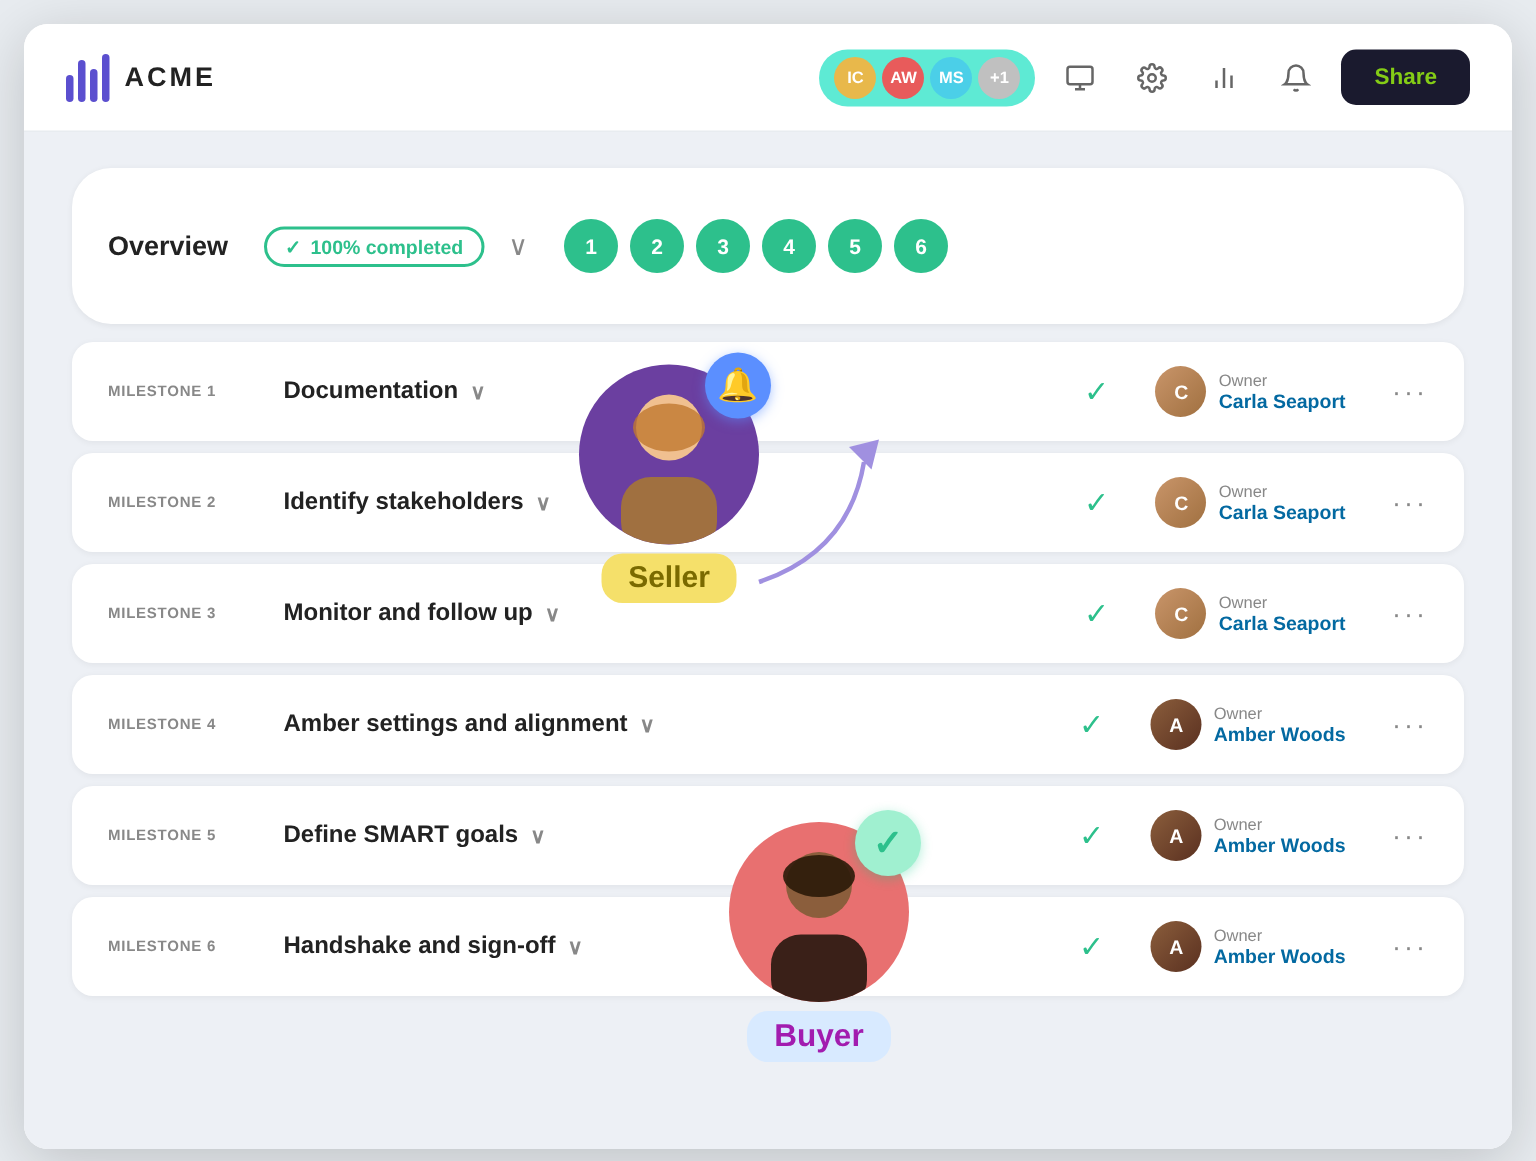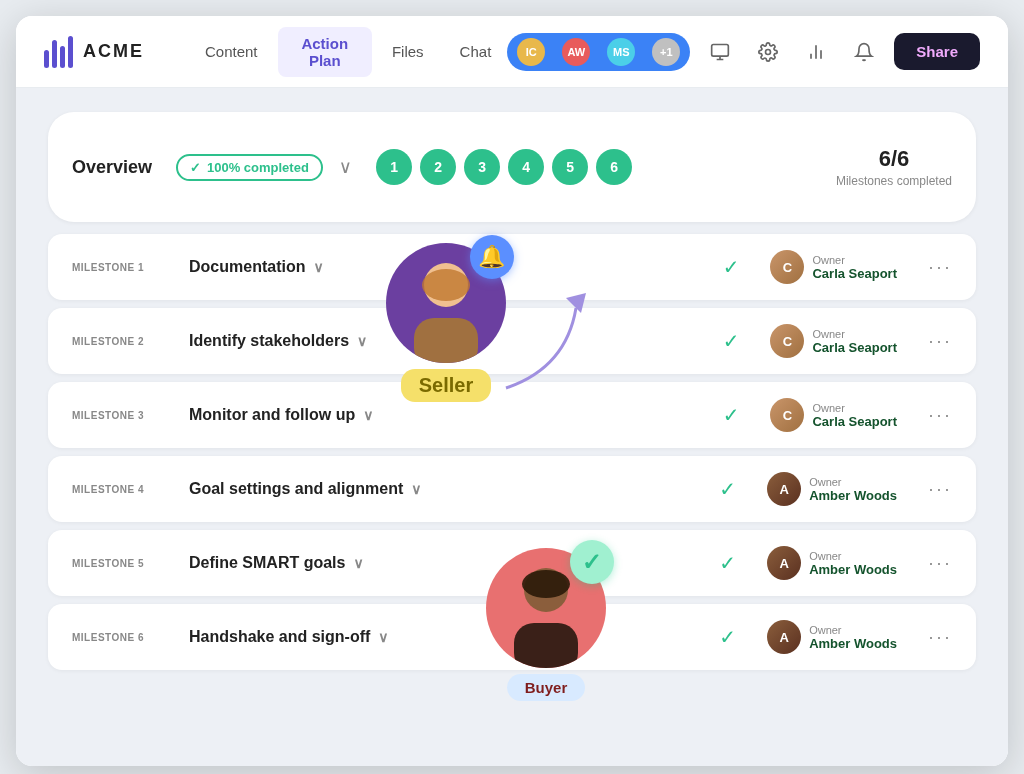--- a/index.html
+++ b/index.html
@@ -27,21 +27,21 @@
       padding: 0 28px;
       height: 72px;
       border-bottom: 1px solid #e8ecf0;
       background: #fff;
       gap: 0;
     }
     .logo-area {
       display: flex;
       align-items: center;
       gap: 10px;
-      margin-right: 45px;
+      margin-right: 12px;
     }
     .logo-bars {
       display: flex;
       align-items: flex-end;
       gap: 3px;
       height: 32px;
     }
     .logo-bar {
       width: 5px;
       border-radius: 3px;
@@ -79,22 +79,22 @@
     }
     .nav-right {
       margin-left: auto;
       display: flex;
       align-items: center;
       gap: 12px;
     }
     .avatar-chips {
       display: flex;
       align-items: flex-start;
-      gap: 17px;
-      background: #3b82f6;
+      gap: 4px;
+      background: #5eead4;
       border-radius: 20px;
       padding: 5px 10px;
     }
     .avatar-chip {
       width: 28px;
       height: 28px;
       border-radius: 50%;
       display: flex;
       align-items: center;
       justify-content: center;
@@ -119,21 +119,21 @@
       background: none;
       display: flex;
       align-items: center;
       justify-content: center;
       cursor: pointer;
       color: #666;
       font-size: 18px;
     }
     .share-btn {
       background: #1a1a2e;
-      color: #f0abfc;
+      color: #84cc16;
       border: none;
       border-radius: 10px;
       padding: 10px 22px;
       font-size: 15px;
       font-weight: 600;
       cursor: pointer;
     }
     
     .main {
       background: #edf0f5;
@@ -260,21 +260,21 @@
       font-weight: 700;
       color: #fff;
     }
     .owner-info .owner-label {
       font-size: 11px;
       color: #888;
       font-weight: 500;
     }
     .owner-info .owner-name {
       font-size: 13px;
-      color: #14532d;
+      color: #0369a1;
       font-weight: 600;
     }
     .more-btn {
       color: #888;
       font-size: 18px;
       cursor: pointer;
       letter-spacing: 2px;
       background: none;
       border: none;
     }
@@ -365,22 +365,22 @@
       display: flex;
       align-items: center;
       justify-content: center;
       font-size: 24px;
       color: #2dc08c;
       font-weight: 700;
       box-shadow: 0 2px 8px rgba(0,200,130,0.3);
     }
     .buyer-label {
       background: #d8eaff;
-      color: #7f1d1d;
-      font-size: 15px;
+      color: #a21caf;
+      font-size: 21px;
       font-weight: 700;
       border-radius: 14px;
       padding: 5px 18px;
       margin-top: 6px;
     }
     
     .av-carla {
       background: linear-gradient(135deg, #c9956a, #a07040);
     }
     .av-amber {
@@ -394,26 +394,20 @@
 
   <nav class="navbar">
     <div class="logo-area">
       <div class="logo-bars">
         <div class="logo-bar"></div>
         <div class="logo-bar"></div>
         <div class="logo-bar"></div>
         <div class="logo-bar"></div>
       </div>
       <span class="logo-text">ACME</span>
-    </div>
-    <div class="nav-links">
-      <button class="nav-link">Content</button>
-      <button class="nav-link active">Action Plan</button>
-      <button class="nav-link">Files</button>
-      <button class="nav-link">Chat</button>
     </div>
     <div class="nav-right">
       <div class="avatar-chips">
         <div class="avatar-chip chip-ic">IC</div>
         <div class="avatar-chip chip-aw">AW</div>
         <div class="avatar-chip chip-ms">MS</div>
         <div class="avatar-chip chip-plus">+1</div>
       </div>
       <button class="nav-icon-btn">
         <svg width="20" height="20" viewBox="0 0 24 24" fill="none" stroke="currentColor" stroke-width="2">
@@ -456,24 +450,20 @@
       <span class="chevron-down">∨</span>
       <div class="milestone-dots">
         <div class="milestone-dot">1</div>
         <div class="milestone-dot">2</div>
         <div class="milestone-dot">3</div>
         <div class="milestone-dot">4</div>
         <div class="milestone-dot">5</div>
         <div class="milestone-dot">6</div>
       </div>
       <div class="overview-stats">
-        <div class="stat-block">
-          <div class="stat-num">6/6</div>
-          <div class="stat-label">Milestones completed</div>
-        </div>
       </div>
     </div>
 
     <div class="milestone-row">
       <span class="milestone-tag">MILESTONE 1</span>
       <span class="milestone-name">
         <span>Documentation</span>
         <span style="color:#888;font-size:14px;">∨</span>
       </span>
       <span class="check-icon">✓</span>
@@ -517,21 +507,21 @@
           <div class="owner-label">Owner</div>
           <div class="owner-name">Carla Seaport</div>
         </div>
       </div>
       <button class="more-btn">···</button>
     </div>
 
     <div class="milestone-row">
       <span class="milestone-tag">MILESTONE 4</span>
       <span class="milestone-name">
-        <span>Goal settings and alignment</span>
+        <span>Amber settings and alignment</span>
         <span style="color:#888;font-size:14px;">∨</span>
       </span>
       <span class="check-icon">✓</span>
       <div class="owner-block">
         <div class="owner-avatar av-amber">A</div>
         <div class="owner-info">
           <div class="owner-label">Owner</div>
           <div class="owner-name">Amber Woods</div>
         </div>
       </div>

